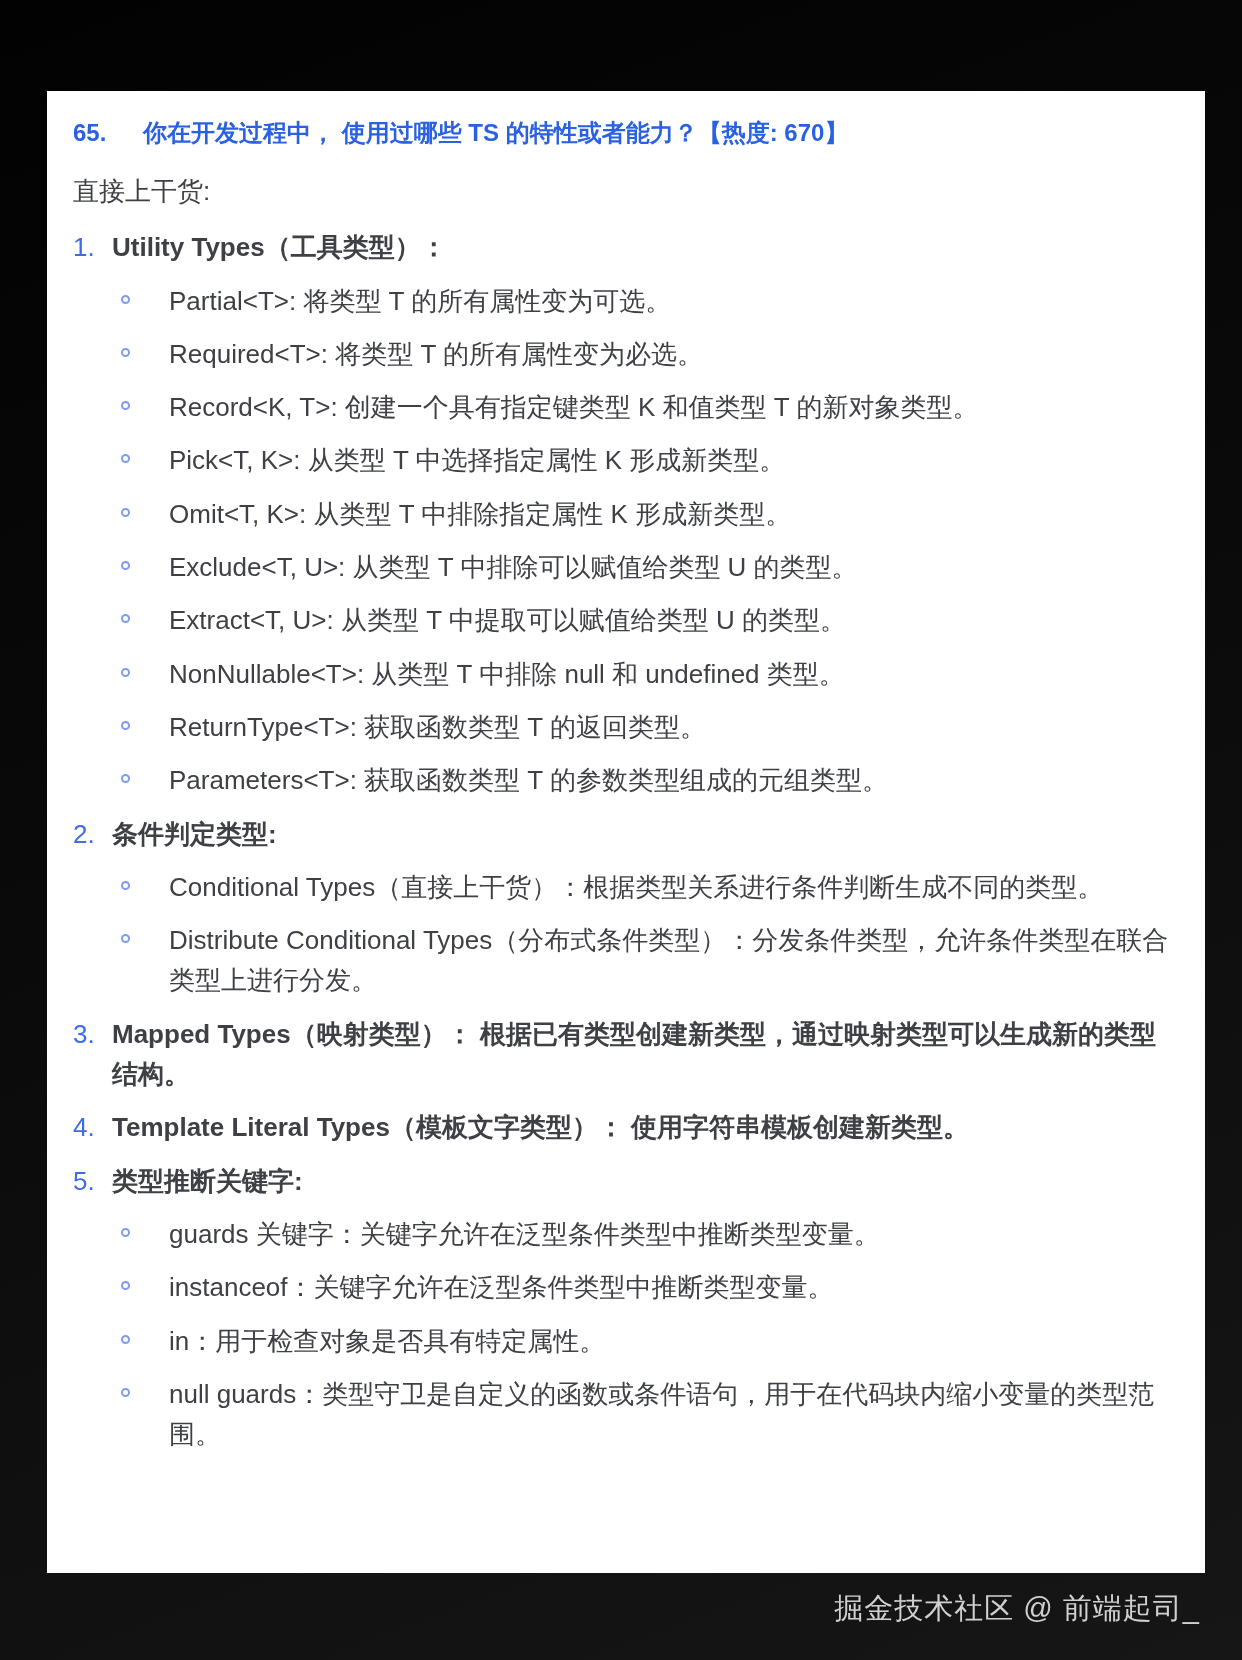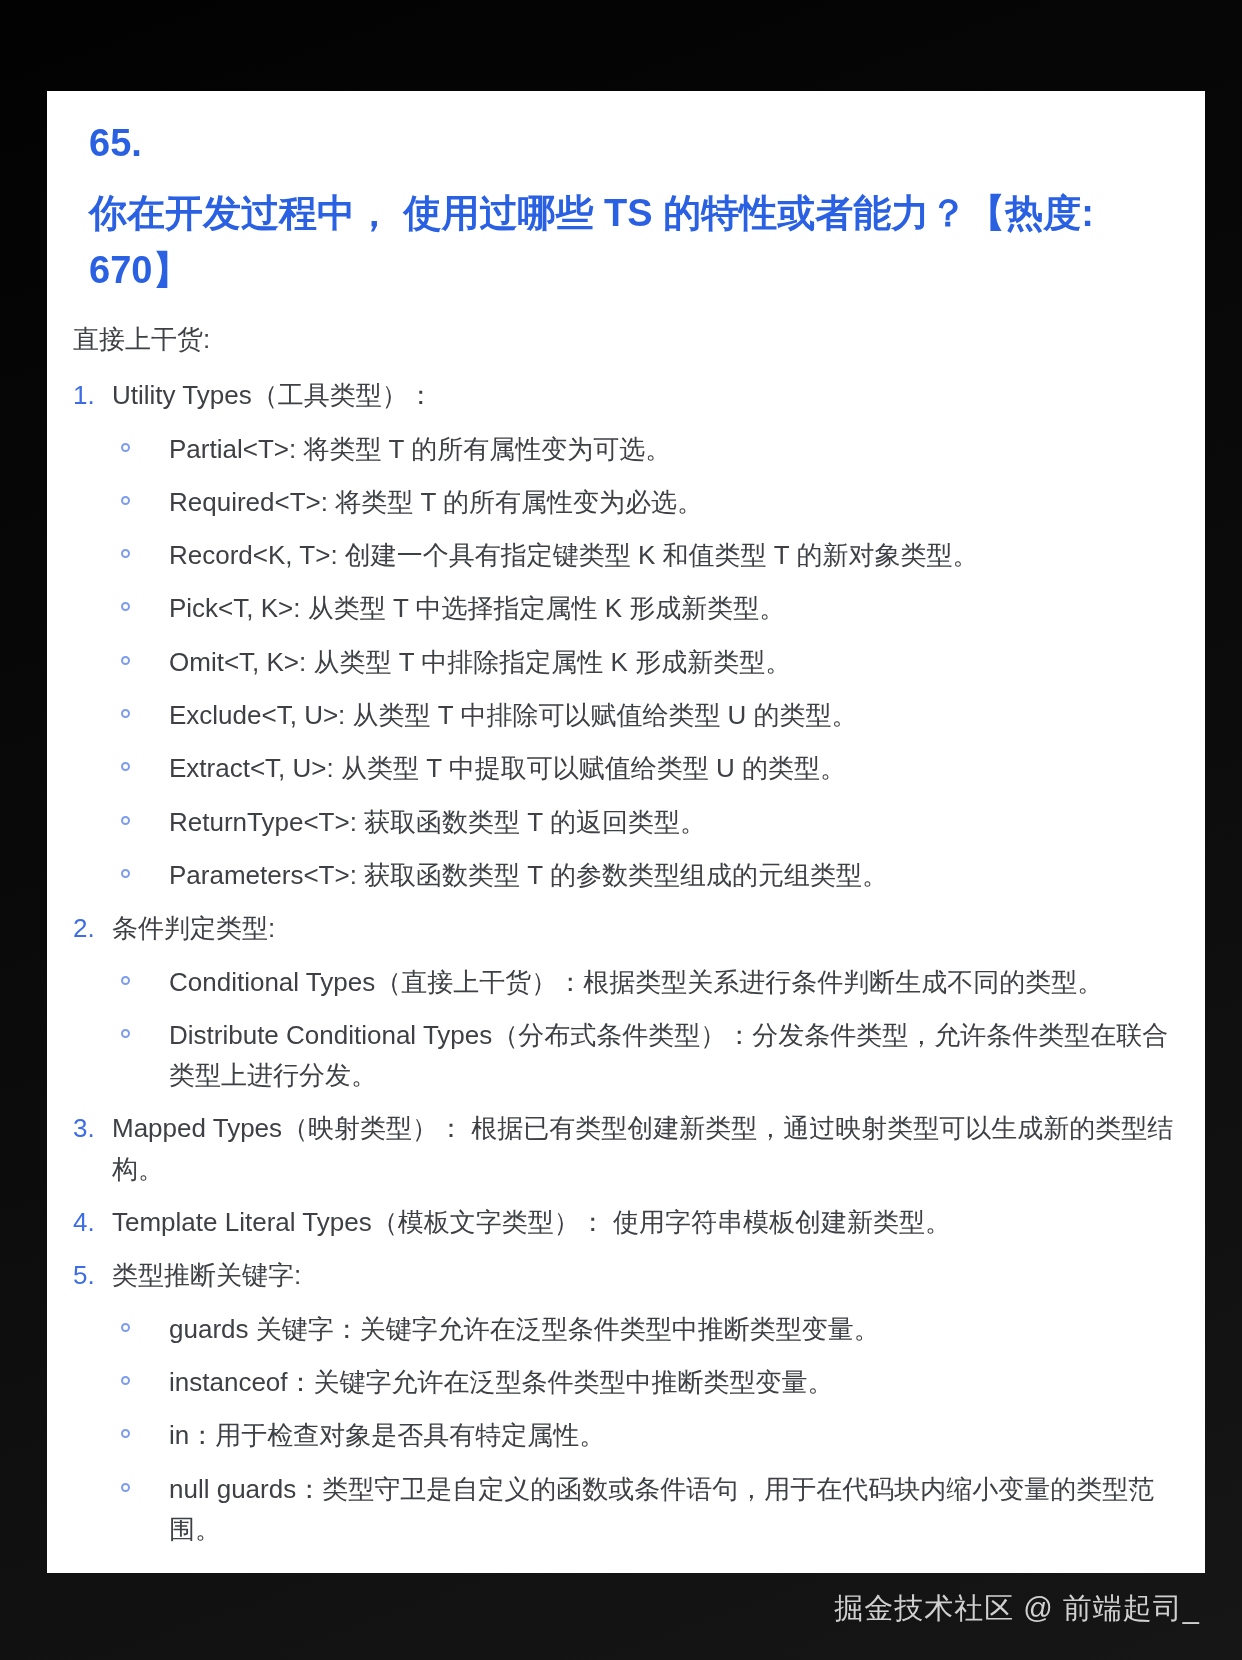--- a/index.html
+++ b/index.html
@@ -20,38 +20,37 @@
   }
   .card{
     position:absolute;left:47px;top:91px;
     width:1158px;height:1482px;
     background:var(--card);
     padding:18px 26px 20px 26px;
     overflow:hidden;
   }
   .title{
     display:flex;
-    margin:6px 0 20px 16px;
-    font-size:38px;font-weight:700;line-height:1.5;
+    margin:6px 0 20px 0;
+    font-size:24px;font-weight:700;line-height:1.5;
     color:var(--accent);
-    flex-direction:column;
   }
   .t-num{flex:0 0 70px;}
   .t-text{flex:1;}
   .intro{
     margin:0 0 16px 0;
     font-size:26px;line-height:1.55;color:var(--body);
   }
   ol.list{list-style:none;margin:0;padding:0;font-size:26px;color:var(--body);}
   ol.list>li{margin:0;}
   .row{
     display:flex;line-height:1.55;margin:0 0 13px 0;
   }
   .marker{flex:0 0 39px;color:var(--marker);}
-  .label{flex:1;}
+  .label{flex:1;font-weight:bold;}
   ul.subs{list-style:none;margin:0;padding:0 0 0 48px;}
   .sub{
     display:flex;align-items:flex-start;
     line-height:1.55;margin:0 0 13px 0;gap:20px;
   }
   .bullet{
     flex:0 0 9px;height:9px;width:9px;
     border:2px solid var(--bullet);border-radius:50%;
     margin:14px 19px 0 0;
   }
@@ -103,20 +102,24 @@
               <span class="bullet"></span>
               <span class="text">Omit&lt;T, K&gt;: 从类型 T 中排除指定属性 K 形成新类型。</span>
             </li>
           <li class="sub">
               <span class="bullet"></span>
               <span class="text">Exclude&lt;T, U&gt;: 从类型 T 中排除可以赋值给类型 U 的类型。</span>
             </li>
           <li class="sub">
               <span class="bullet"></span>
               <span class="text">Extract&lt;T, U&gt;: 从类型 T 中提取可以赋值给类型 U 的类型。</span>
+            </li>
+          <li class="sub">
+              <span class="bullet"></span>
+              <span class="text">NonNullable&lt;T&gt;: 从类型 T 中排除 null 和 undefined 类型。</span>
             </li>
           <li class="sub">
               <span class="bullet"></span>
               <span class="text">ReturnType&lt;T&gt;: 获取函数类型 T 的返回类型。</span>
             </li>
           <li class="sub">
               <span class="bullet"></span>
               <span class="text">Parameters&lt;T&gt;: 获取函数类型 T 的参数类型组成的元组类型。</span>
             </li>
         </ul>

